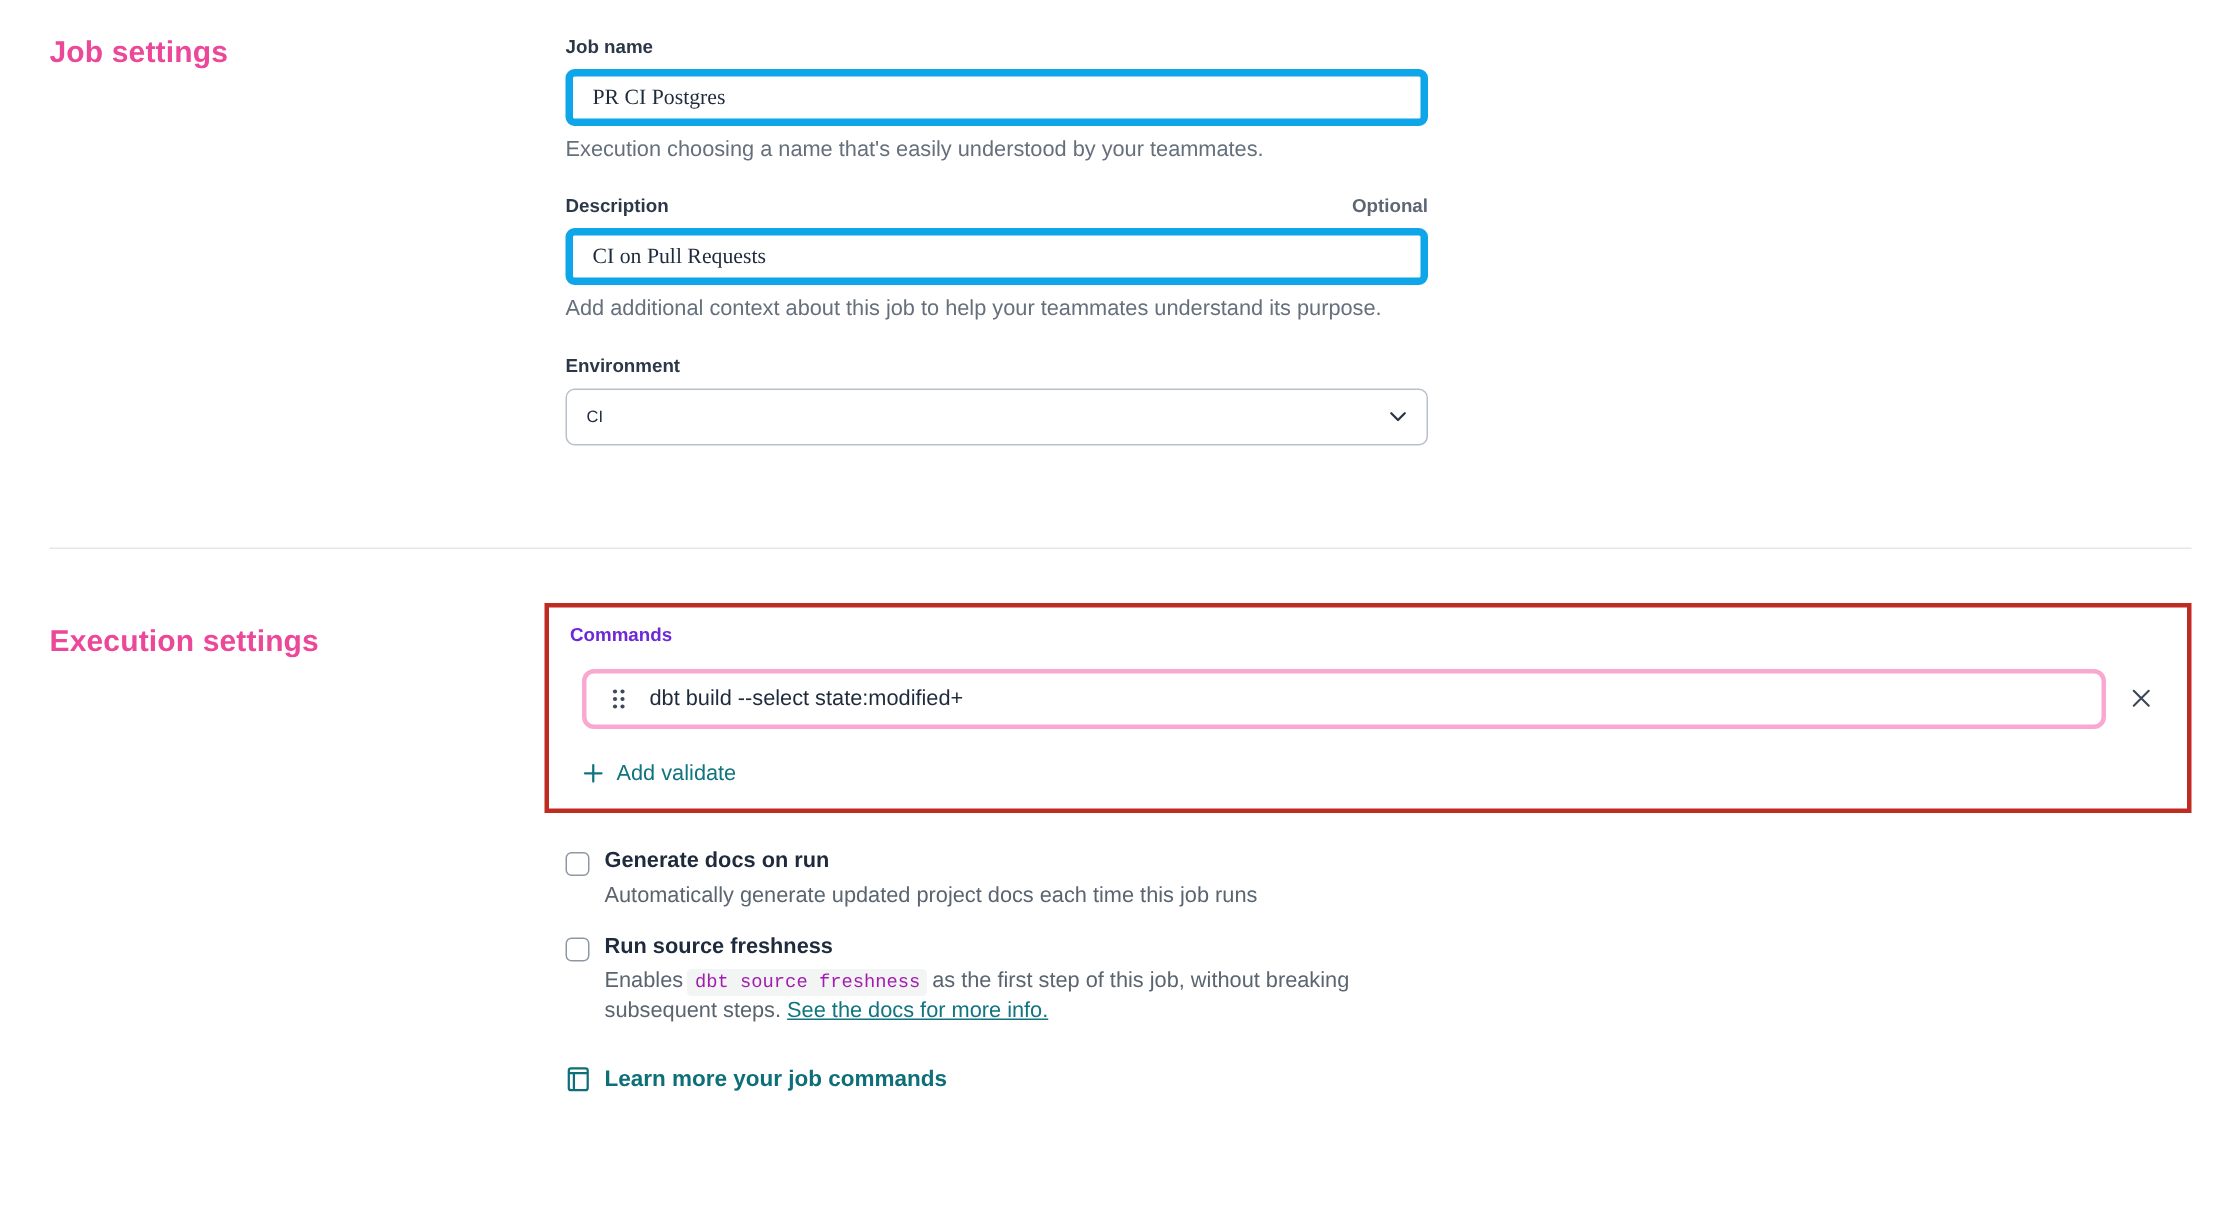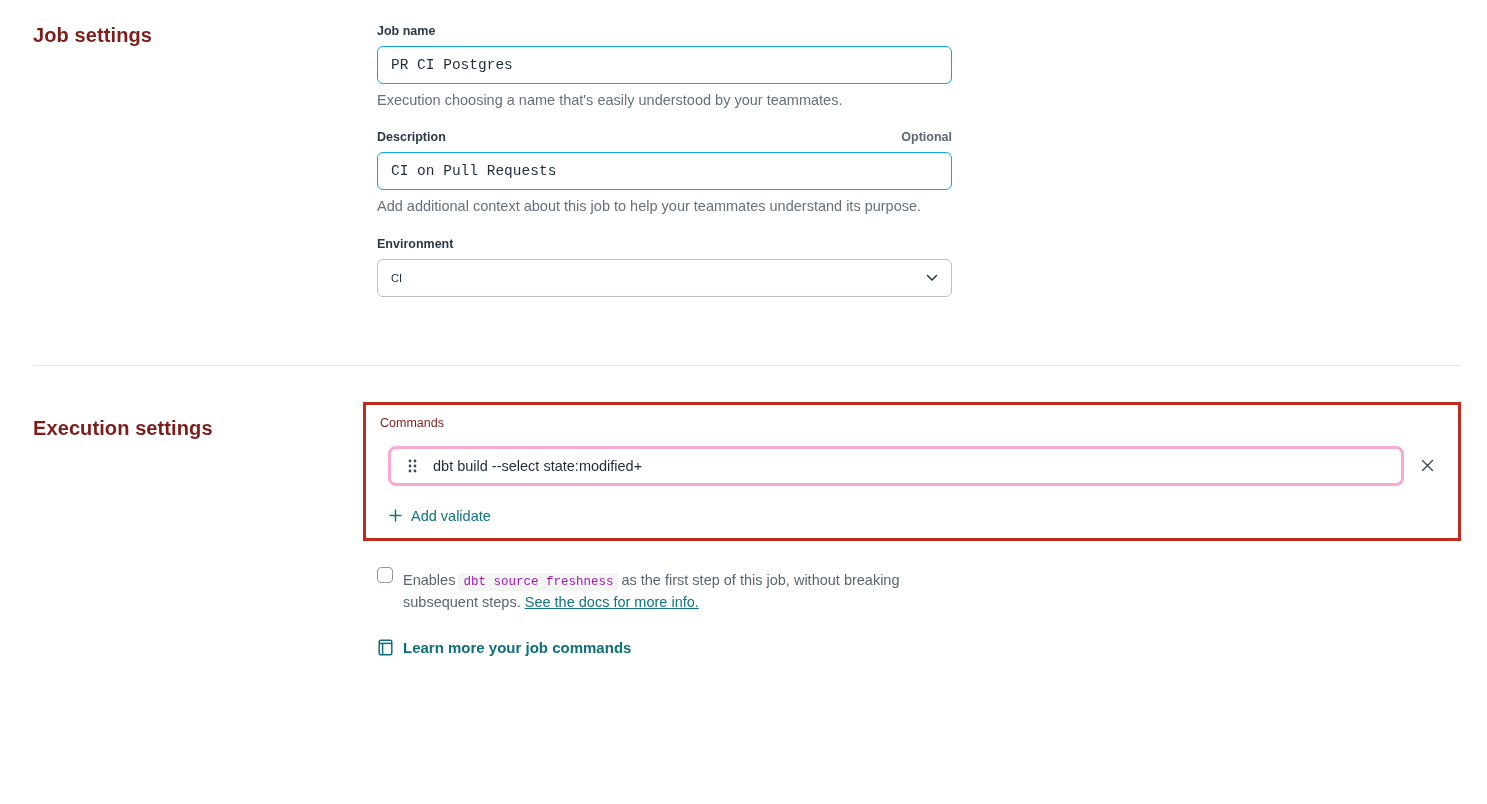--- a/index.html
+++ b/index.html
@@ -15,38 +15,38 @@
     padding: 24px 26px 14px 33px;
     background: #fff;
     overflow: hidden;
   }
   .section { display: flex; align-items: flex-start; }
   .sec-left { width: 344px; flex-shrink: 0; }
   .section-heading {
     margin: 0;
     font-size: 20px;
     font-weight: 700;
-    color: #7f1d1d;
+    color: #ec4899;
     letter-spacing: 0.1px;
   }
   .sec-right { flex: 1; min-width: 0; }
 
   
   .field { width: 575px; margin-bottom: 21px; }
   .field-label-row {
     display: flex; justify-content: space-between; align-items: baseline;
     margin-bottom: 8px;
   }
   .field-label { font-size: 12.5px; font-weight: 700; color: #2c3848; }
   .optional-badge { font-size: 12.5px; font-weight: 600; color: #5d6773; }
   .text-input {
     width: 100%; height: 38px;
-    border: 1px solid #0ea5e9; border-radius: 6px;
+    border: 5px solid #0ea5e9; border-radius: 6px;
     padding: 0 13px;
-    font-family: Liberation Mono, monospace; font-size: 14.5px; color: #1f2b3d;
+    font-family: Liberation Serif, serif; font-size: 14.5px; color: #1f2b3d;
     background: #fff; outline: none;
   }
   .help-text { font-size: 14.5px; color: #66707c; margin-top: 8px; line-height: 1.2; }
 
   .select-box {
     position: relative; width: 100%; height: 38px;
     border: 1px solid #b9c0ca; border-radius: 6px;
     display: flex; align-items: center;
     padding: 0 34px 0 13px;
     font-size: 11px; color: #1f2b3d; cursor: pointer; background: #fff;
@@ -60,21 +60,21 @@
 
   
   .exec-left { padding-top: 15px; }
   .commands-box {
     width: 1098px;
     margin-left: -14px;
     border: 3px solid #bf2b21;
     padding: 11px 8px 12px 14px;
     background: #fff;
   }
-  .commands-label { font-size: 12.5px; font-weight: 400; color: #7f1d1d; margin-bottom: 16px; }
+  .commands-label { font-size: 12.5px; font-weight: 700; color: #6d28d9; margin-bottom: 16px; }
   .cmd-row { display: flex; align-items: center; margin: 0 0 14px 8px; }
   .cmd-input-wrap {
     flex: 1; height: 40px;
     border: 3px solid #f9a8d4; border-radius: 8px;
     display: flex; align-items: center; background: #fff;
   }
   .drag-handle {
     width: 42px; align-self: stretch;
     display: flex; align-items: center; justify-content: center;
     cursor: grab; border: none; background: none; padding: 0;
@@ -208,25 +208,33 @@
           <span style="display:flex;">
             <svg width="13" height="13" viewBox="0 0 13 13">
               <path d="M6.5 1 L6.5 12 M1 6.5 L12 6.5" stroke="#11747e" stroke-width="1.5" stroke-linecap="round"></path>
             </svg>
           </span>
           <span>Add validate</span>
         </button>
       </div>
 
       
-
-      
       <div class="check-row">
         <button class="checkbox" role="checkbox" aria-checked="false"></button>
         <div class="check-body">
+          <div class="check-label">Generate docs on run</div>
+          <div class="check-help">Automatically generate updated project docs each time this job runs</div>
+        </div>
+      </div>
+
+      
+      <div class="check-row">
+        <button class="checkbox" role="checkbox" aria-checked="false"></button>
+        <div class="check-body">
+          <div class="check-label">Run source freshness</div>
           <div class="check-help narrow">
             <span>Enables</span><span class="inline-code">dbt source freshness</span><span>as the first step of this job, without breaking subsequent steps.</span>
             <a class="docs-link">See the docs for more info.</a>
           </div>
         </div>
       </div>
 
       
       <button class="learn-more">
         <span style="display:flex;">

